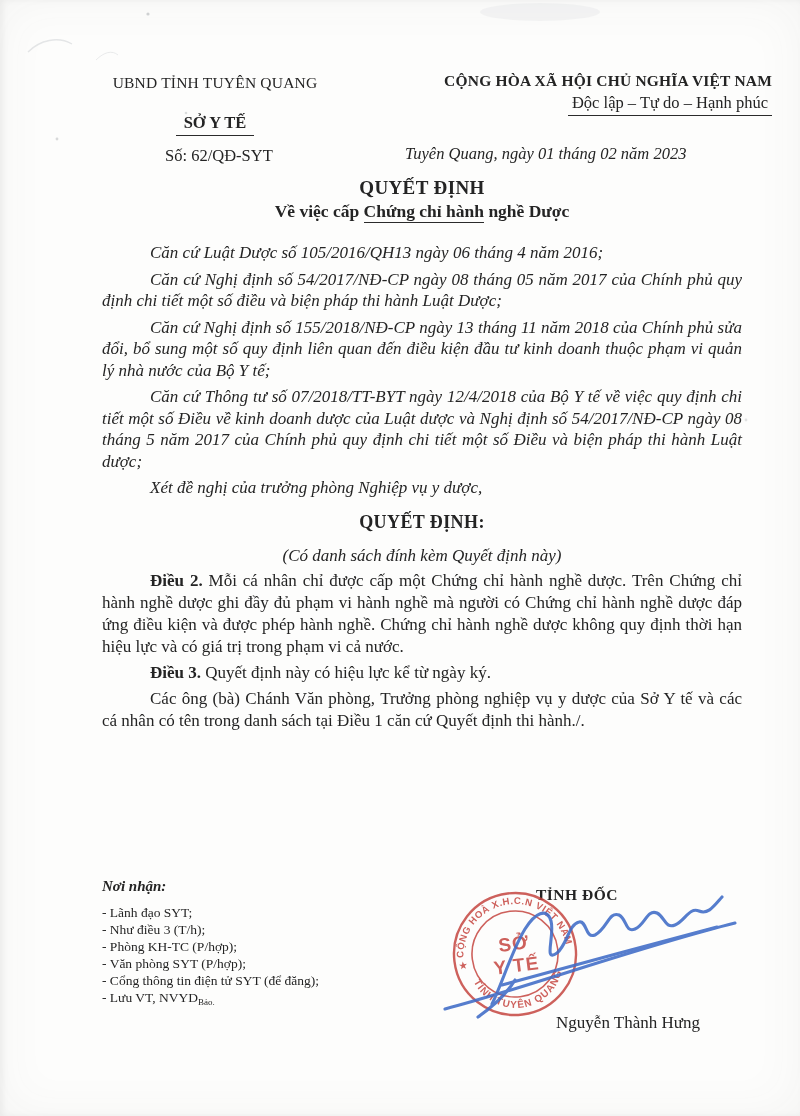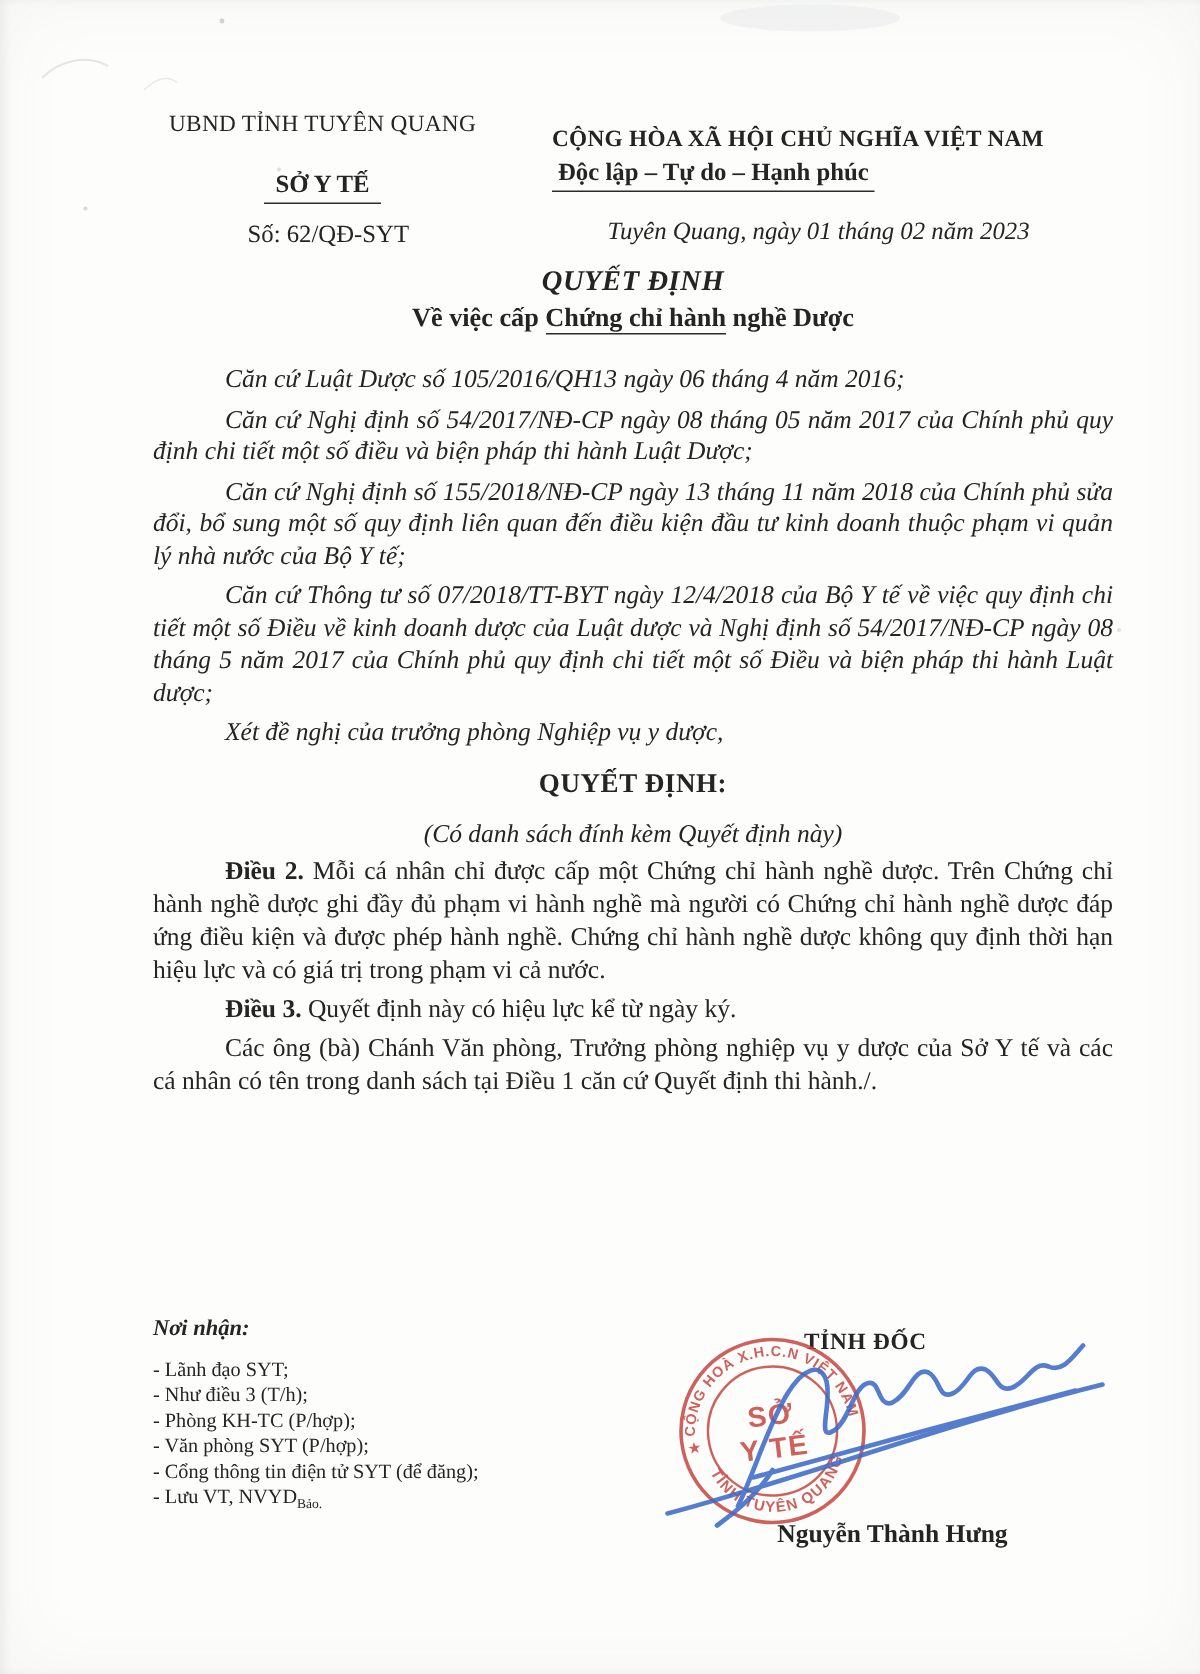--- a/index.html
+++ b/index.html
@@ -7,47 +7,47 @@
     position:relative;width:800px;height:1116px;margin:0 auto;
     background:#fdfdfc;overflow:hidden;color:#242424;
     font-family:"Liberation Serif","DejaVu Serif",serif;
     box-shadow:inset 0 0 50px rgba(80,80,80,.05), inset 3px 0 6px rgba(0,0,0,.05);
   }
   
   .hdr-left{position:absolute;left:58px;top:74px;width:314px;text-align:center;}
   .hdr-left .org-parent{font-size:15.5px;letter-spacing:.2px;}
   .hdr-left .org-name{display:inline-block;margin-top:3px;font-size:16.5px;font-weight:bold;
     border-bottom:1.6px solid #2b2b2b;padding:0 8px 2px;}
-  .hdr-right{position:absolute;left:368px;top:84px;width:404px;text-align:left;}
+  .hdr-right{position:absolute;left:368px;top:72px;width:404px;text-align:right;}
   .hdr-right .national{font-size:15.5px;font-weight:bold;letter-spacing:.2px;}
-  .hdr-right .motto{display:inline-block;margin-top:3px;font-size:16.5px;font-weight:bold;
+  .hdr-right .motto{display:inline-block;margin-top:3px;font-size:16.5px;font-weight:normal;
     border-bottom:1.6px solid #2b2b2b;padding:0 4px 2px;}
   .meta-number{position:absolute;left:165px;top:146px;font-size:16.5px;}
   .meta-date{position:absolute;left:405px;top:144px;font-size:16.5px;font-style:italic;}
   
   .content{position:absolute;left:102px;top:177px;width:640px;}
-  .doc-title{text-align:center;font-size:19px;font-weight:bold;margin:0 0 2px;letter-spacing:.4px;font-style:italic;}
+  .doc-title{text-align:center;font-size:19px;font-weight:bold;margin:0 0 2px;letter-spacing:.4px;}
   .doc-subject{text-align:center;font-size:17.5px;font-weight:bold;margin:0 0 20px;}
   .doc-subject .u{border-bottom:1.5px solid #2b2b2b;padding-bottom:1px;}
   .doc-issuer{text-align:center;font-size:18px;font-weight:bold;margin:0 0 30px;letter-spacing:.3px;}
   .preamble p{font-size:17px;font-style:italic;line-height:21.5px;text-align:justify;
     text-indent:48px;margin:0 0 5px;}
   .decision-heading{text-align:center;font-size:18px;font-weight:bold;margin:13px 0 13px;letter-spacing:.4px;}
   .article{font-size:17px;line-height:22px;text-align:justify;text-indent:48px;margin:0 0 4px;}
   .article b{font-weight:bold;}
   .note{text-align:center;font-size:17px;font-style:italic;margin:0 0 4px;}
   
   .recipients{position:absolute;left:102px;top:878px;width:300px;}
   .recipients .heading{font-size:15px;font-weight:bold;font-style:italic;margin-bottom:9px;}
   .recipients ul{list-style:none;margin:0;padding:0;}
   .recipients li{font-size:13.5px;line-height:17px;}
   .recipients .sub{font-size:9px;vertical-align:-3px;}
   .sig-title{position:absolute;left:536px;top:886px;font-size:15.5px;font-weight:bold;letter-spacing:.5px;}
-  .sig-name{position:absolute;left:490px;top:1013px;width:210px;text-align:center;
-    font-size:17px;font-weight:bold;}
+  .sig-name{position:absolute;left:490px;top:1013px;width:210px;text-align:right;
+    font-size:17px;font-weight:normal;}
   .stamp-wrap{position:absolute;left:449px;top:888px;width:132px;height:132px;
     transform:rotate(-7deg);opacity:.9;}
   .ink-wrap{position:absolute;left:418px;top:866px;width:334px;height:164px;}
   
   .artifact{position:absolute;pointer-events:none;}
 </style>
 </head>
 <body>
 
 <div class="page">

